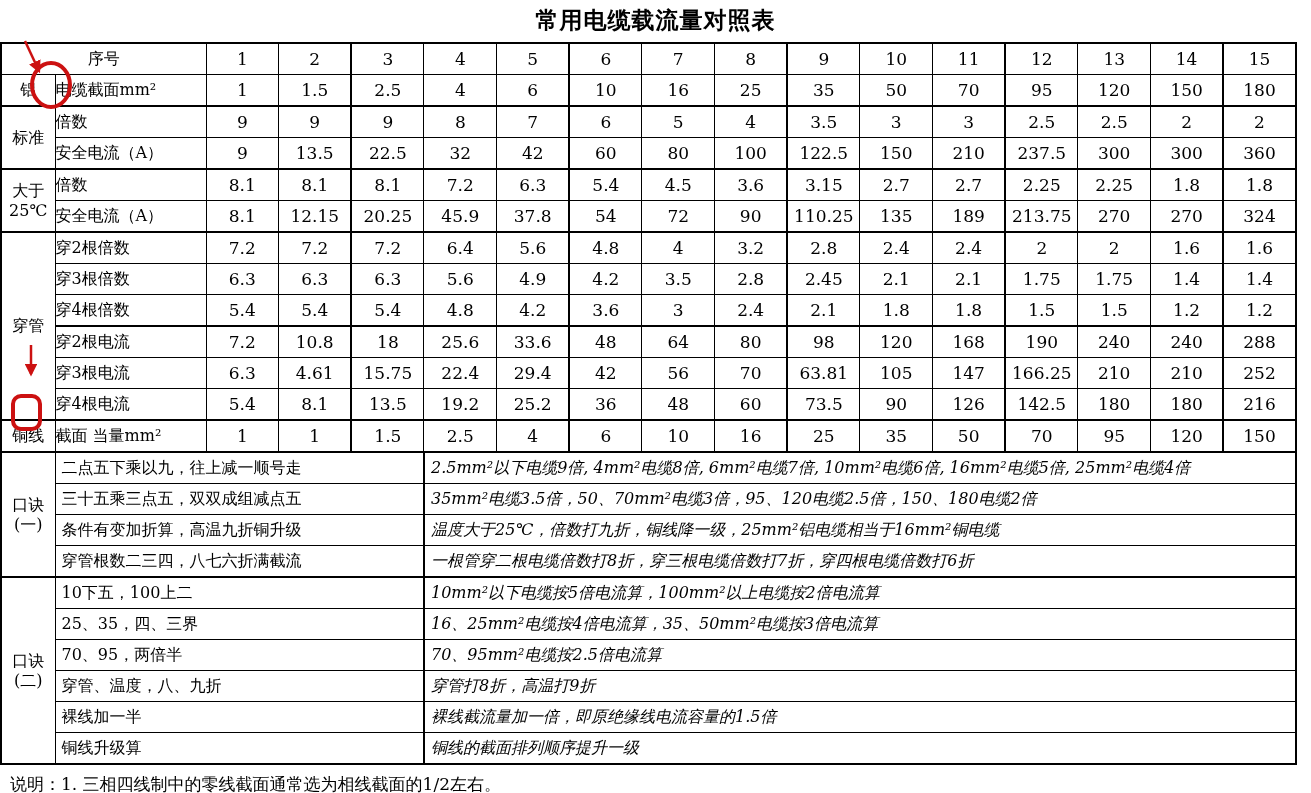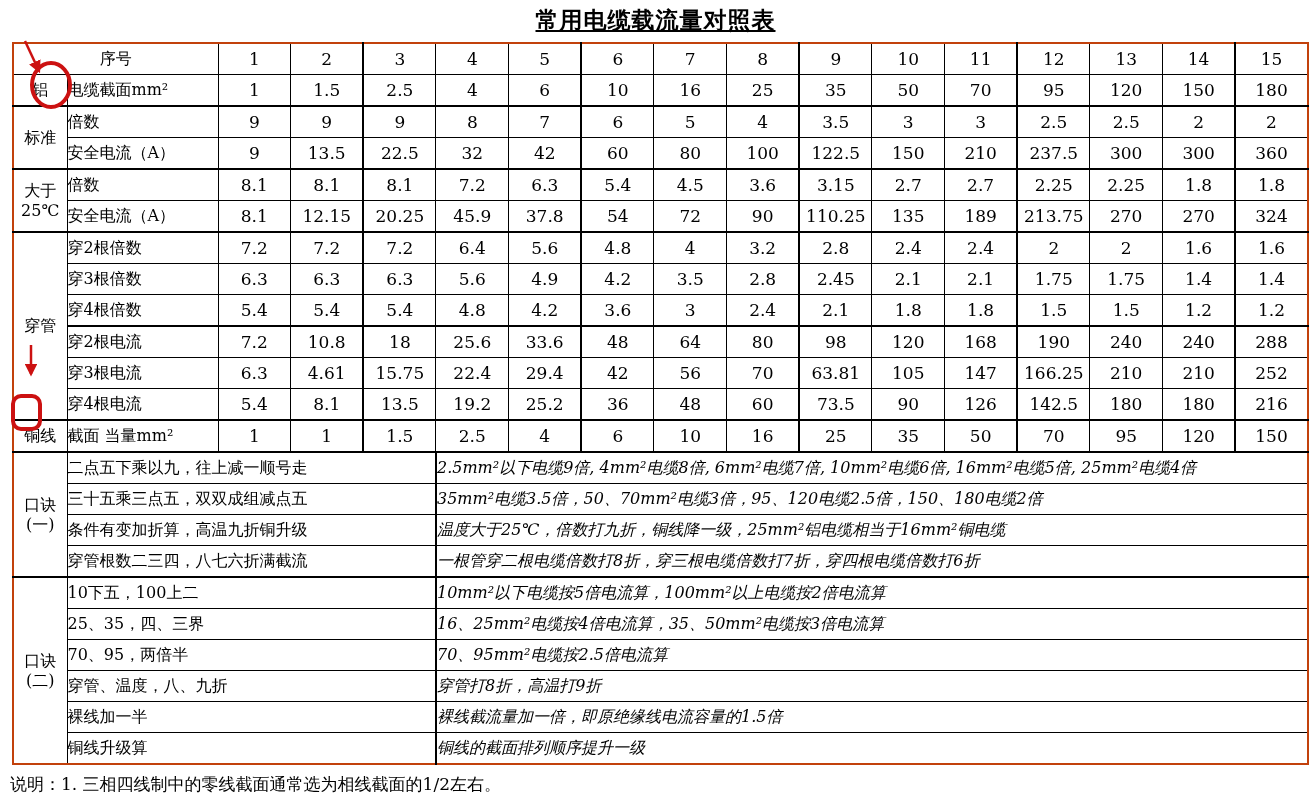--- a/index.html
+++ b/index.html
@@ -5,38 +5,37 @@
   html,body{margin:0;padding:0;}
   body{
     width:1311px;height:793px;background:#ffffff;color:#000;
     position:relative;overflow:hidden;
     font-family:"DejaVu Sans","Liberation Sans",sans-serif;
   }
   .title{
     margin:5px 0 6px 0;text-align:center;
     font-size:23px;font-weight:bold;letter-spacing:1px;
     font-family:"DejaVu Sans","Liberation Sans",sans-serif;
-    text-decoration:underline;
   }
   table.main{
     border-collapse:collapse;table-layout:fixed;
-    width:1295px;margin-left:12px;
-    border:2px solid #c2410c;
+    width:1295px;margin-left:0;
+    border:2px solid #000000;
   }
   td{
     border:1px solid #000;height:30px;padding:0;
     overflow:hidden;white-space:nowrap;
     font-family:"DejaVu Serif","Liberation Serif",serif;
     font-size:16px;line-height:1.1;
   }
   td.num{text-align:center;font-size:17px;}
   td.lab{text-align:left;}
   td.corner{text-align:center;}
   td.glab{text-align:center;white-space:normal;line-height:1.25;padding:0 2px;}
-  td.phrase,td.explain{text-align:left;}
+  td.phrase,td.explain{text-align:left;padding-left:6px;border-radius:13px;}
   td.explain{border-left:2px solid #000;font-style:italic;}
   td.vthick{border-left:2px solid #000;}
   tr.sec-top td{border-top:2px solid #000;}
   .notes{
     margin:8px 0 0 10px;
     font-family:"DejaVu Serif","Liberation Serif",serif;
     font-size:17px;line-height:22px;
   }
   svg.overlay{position:absolute;left:0;top:0;pointer-events:none;}
 </style>

